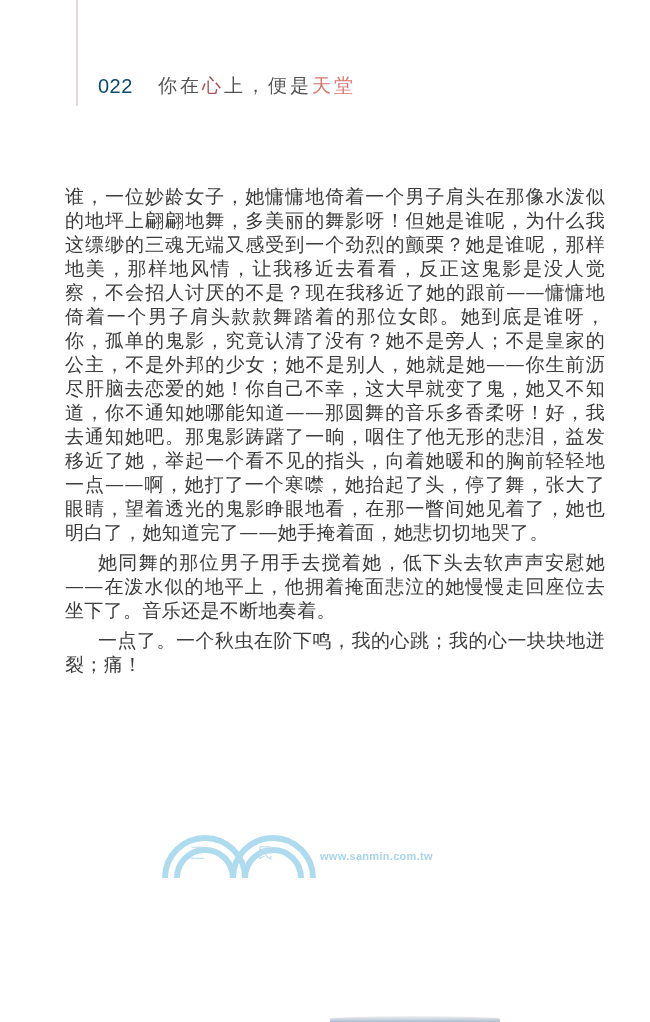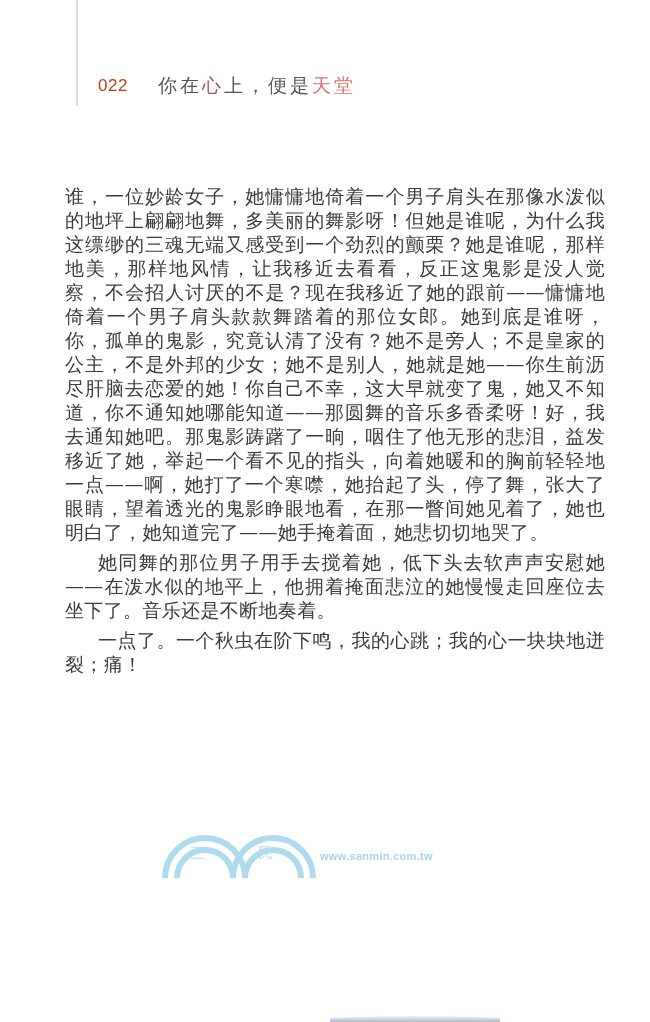--- a/index.html
+++ b/index.html
@@ -7,21 +7,21 @@
     width:650px; height:1022px; background:#ffffff; position:relative; overflow:hidden;
     font-family: "DejaVu Serif", "Liberation Serif", serif; color:#3a3a3a;
   }
   .margin-rule {
     position:absolute; left:76px; top:0; width:2px; height:106px; background:#e0dada;
   }
   .header {
     position:absolute; left:98px; top:74px; height:24px; display:flex; align-items:center;
   }
   .page-num {
-    font-family: "Liberation Sans", "DejaVu Sans", sans-serif; font-size:17px; color:#c2410c;
+    font-family: "Liberation Sans", "DejaVu Sans", sans-serif; font-size:20px; color:#0c4a6e;
     letter-spacing:0.5px; width:60px;
   }
   .running-title {
     font-family: "DejaVu Sans", "Liberation Sans", sans-serif; font-size:19px; color:#555;
     letter-spacing:3px;
   }
   .running-title .accent-1 { color:#a8545a; }
   .running-title .accent-2 { color:#d9746e; }
   .body-text {
     position:absolute; left:65px; top:184px; width:540px;

